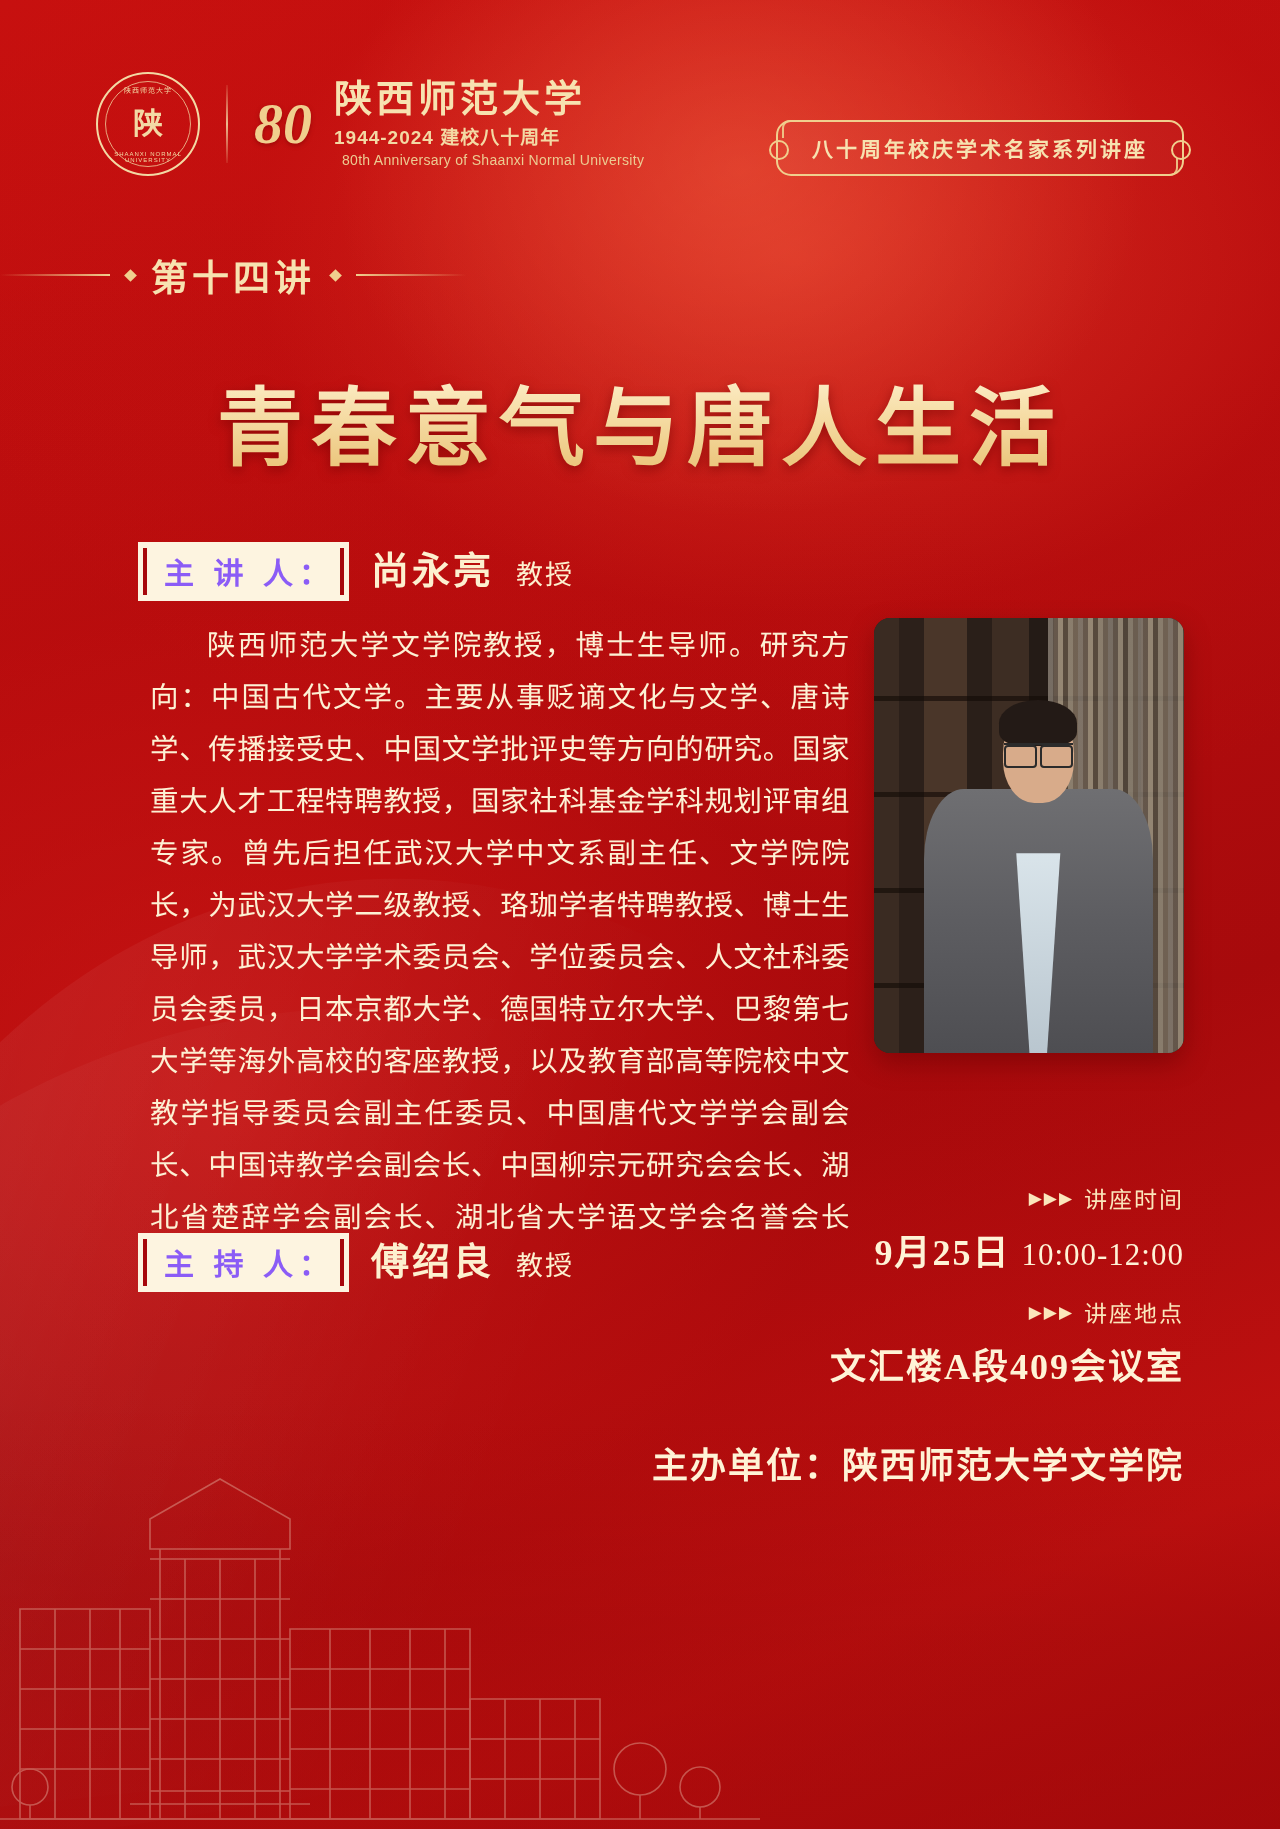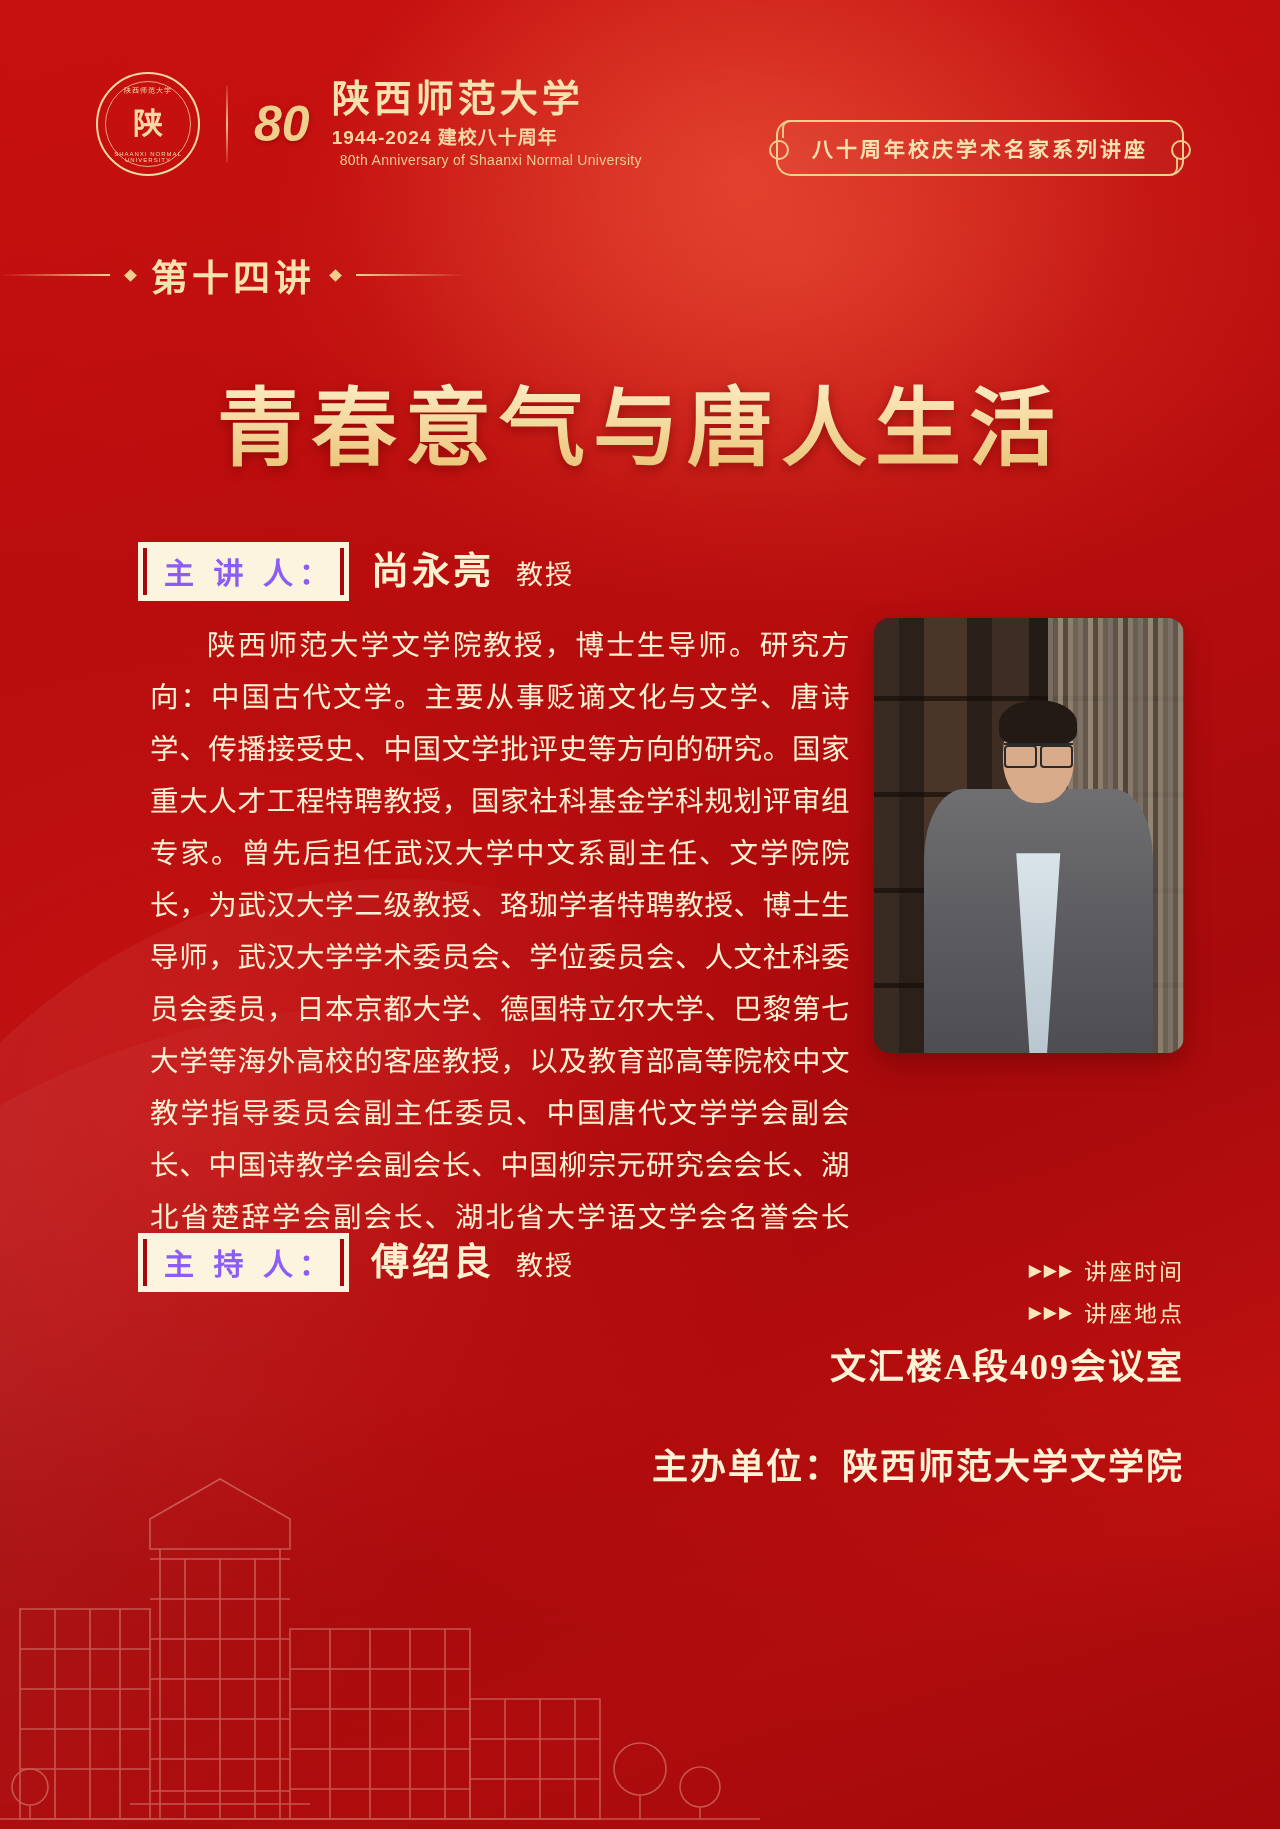--- a/index.html
+++ b/index.html
@@ -75,22 +75,22 @@
   }
   .seal .seal-top { top: 11px; }
   .seal .seal-bot { bottom: 11px; font-size: 6px; }
 
   .divider-v {
     width: 2px; height: 78px;
     background: linear-gradient(180deg, rgba(243,217,164,0.1), rgba(243,217,164,0.85), rgba(243,217,164,0.1));
     margin: 0 10px;
   }
   .mark-80 {
-    font-family: Liberation Sans, sans-serif;
-    font-size: 50px; font-weight: bold; font-style: italic;
+    font-family: Liberation Serif, serif;
+    font-size: 58px; font-weight: bold; font-style: italic;
     color: #f0cf8e; line-height: 1; padding-right: 6px;
     text-shadow: 0 2px 4px rgba(120,0,0,0.5);
   }
   .uni-text { display: flex; flex-direction: column; gap: 3px; }
   .uni-name {
     font-family: "Liberation Serif", "DejaVu Serif", serif;
     font-size: 38px; font-weight: bold; color: #f7e2b0;
     letter-spacing: 4px; line-height: 1.05;
   }
   .uni-years {
@@ -265,21 +265,21 @@
     margin-bottom: 8px;
   }
   .arrows { color: #fbe6bb; font-size: 17px; letter-spacing: 2px; }
   .info-value {
     font-size: 36px; font-weight: bold; letter-spacing: 2px; margin-bottom: 20px;
     color: #fff3d6;
   }
   .info-value .time { font-size: 31px; font-weight: normal; letter-spacing: 1px; }
   .org {
     position: absolute; right: 96px; bottom: 340px;
-    font-family: Liberation Sans, sans-serif;
+    font-family: Liberation Mono, monospace;
     font-size: 36px; font-weight: bold; color: #fff3d6; letter-spacing: 2px;
   }
 
   
   .building {
     position: absolute; left: 0; bottom: 0; width: 760px; height: 430px;
     opacity: 0.5;
   }
   .building svg { width: 100%; height: 100%; }
 </style>
@@ -360,20 +360,24 @@
     </span>
     <span class="person-name">傅绍良</span>
     <span class="person-title">教授</span>
   </div>
 
   <div class="info">
     <div class="info-row-label">
       <span class="arrows">▶▶▶</span>
       <span>讲座时间</span>
     </div>
+    <div class="info-value">
+      <span>9月25日</span>
+      <span class="time">10:00-12:00</span>
+    </div>
     <div class="info-row-label">
       <span class="arrows">▶▶▶</span>
       <span>讲座地点</span>
     </div>
     <div class="info-value">文汇楼A段409会议室</div>
   </div>
 
   <div class="org">主办单位：陕西师范大学文学院</div>
 
   <div class="building">

